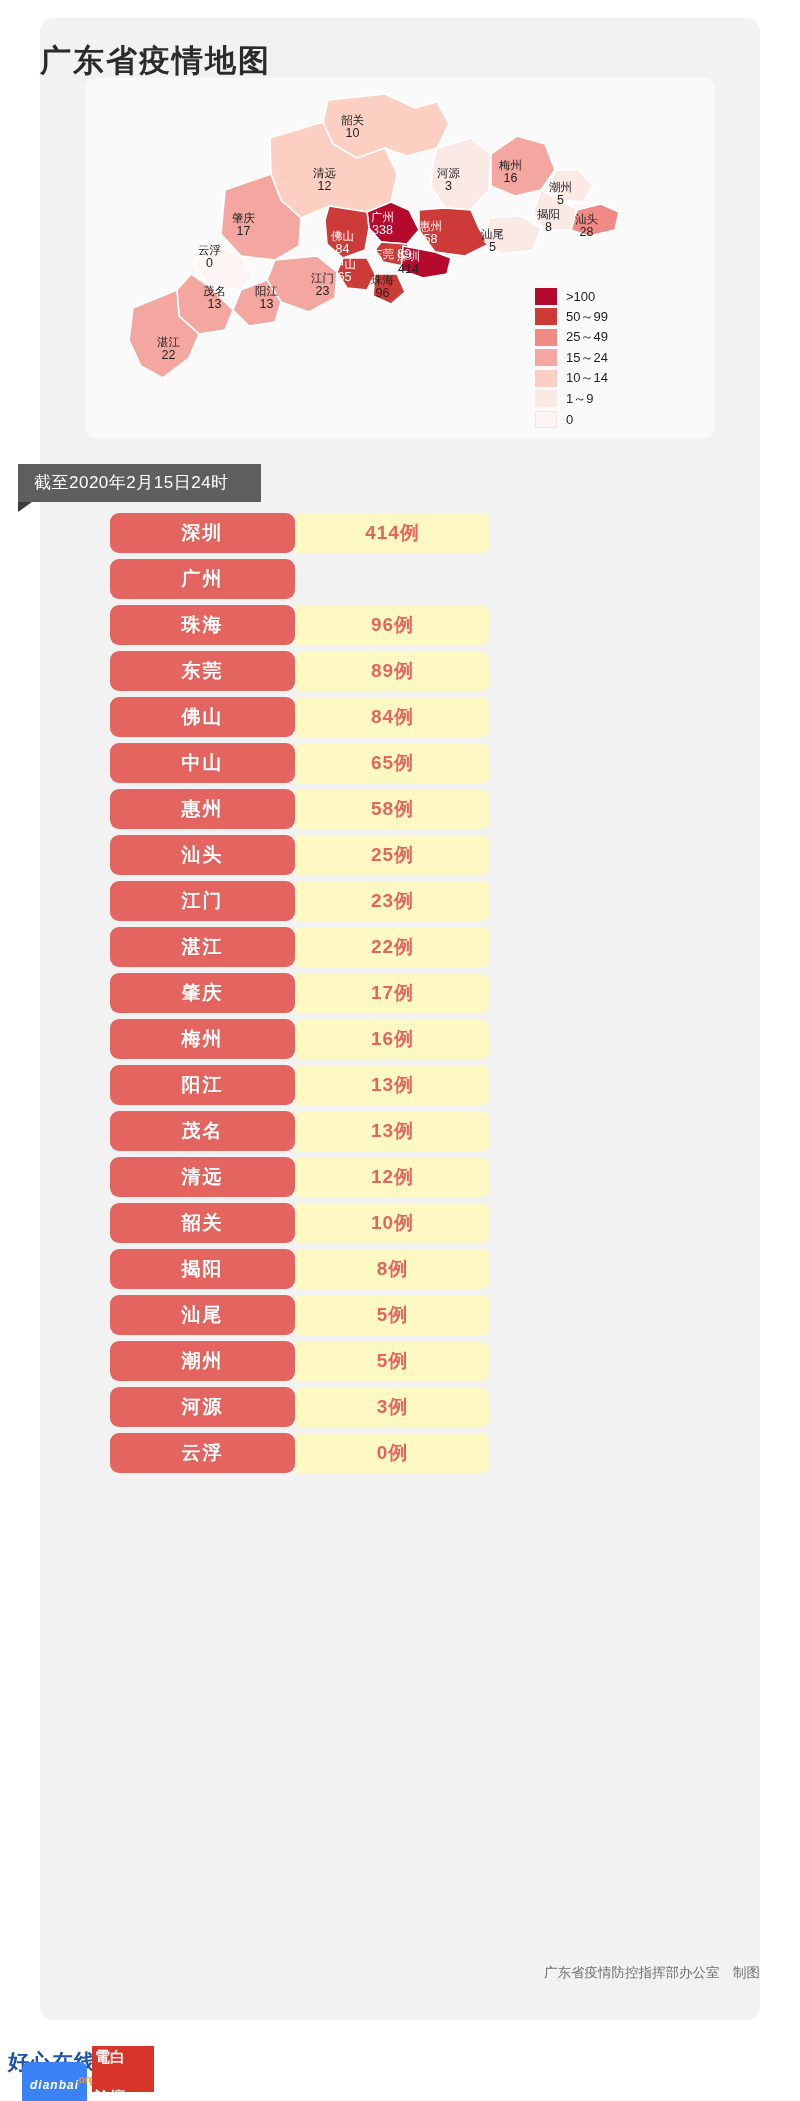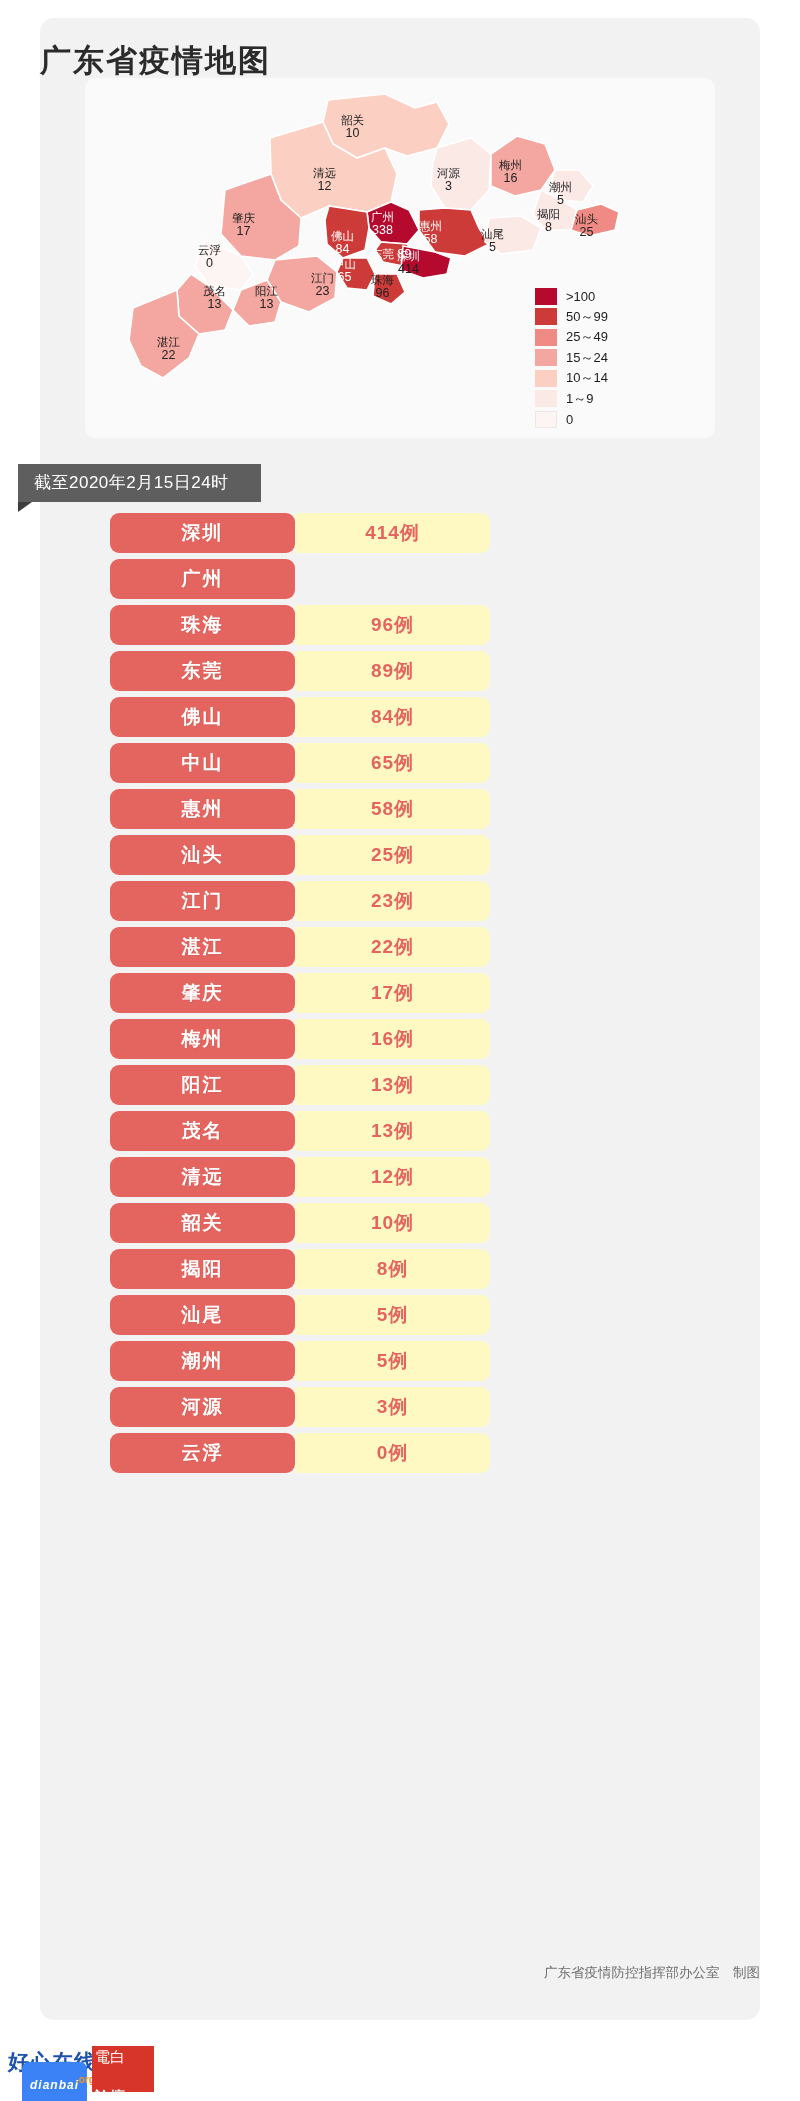--- a/index.html
+++ b/index.html
@@ -87,21 +87,21 @@
   }
   .wm .l2{
     position:absolute;left:18px;top:16px;background:#3b82f6;color:#fff;
     font-size:12px;font-weight:bold;padding:16px 8px;border-radius:7px;
     letter-spacing:1px;font-style:italic;
   }
   .wm .box{
     position:absolute;left:88px;top:0px;width:62px;height:46px;background:#d8352a;
   }
   .wm .box .b1{
-    position:absolute;left:3px;top:2px;color:#fff;font-size:15px;font-weight:normal;
+    position:absolute;left:3px;top:2px;color:#fff;font-size:15px;font-weight:bold;
   }
   .wm .box .b2{
     position:absolute;left:3px;top:22px;color:#fff;font-size:15px;font-weight:bold;margin-top:20px;
   }
   .wm .org{
     position:absolute;left:72px;top:28px;color:#f7941d;font-size:10px;font-weight:bold;
   }
 </style>
 </head>
 <body>
@@ -184,21 +184,21 @@
   <div class="maplabel" style="left:147px;top:134px;">
     <span class="nm">肇庆</span>
     <span class="vl">17</span>
   </div>
   <div class="maplabel" style="left:452px;top:130px;">
     <span class="nm">揭阳</span>
     <span class="vl">8</span>
   </div>
   <div class="maplabel" style="left:490px;top:135px;">
     <span class="nm">汕头</span>
-    <span class="vl">25</span>
+    <span class="vl">28</span>
   </div>
   <div class="maplabel" style="left:113px;top:166px;">
     <span class="nm">云浮</span>
     <span class="vl">0</span>
   </div>
   <div class="maplabel light" style="left:286px;top:133px;">
     <span class="nm">广州</span>
     <span class="vl">338</span>
   </div>
   <div class="maplabel light" style="left:334px;top:142px;">

